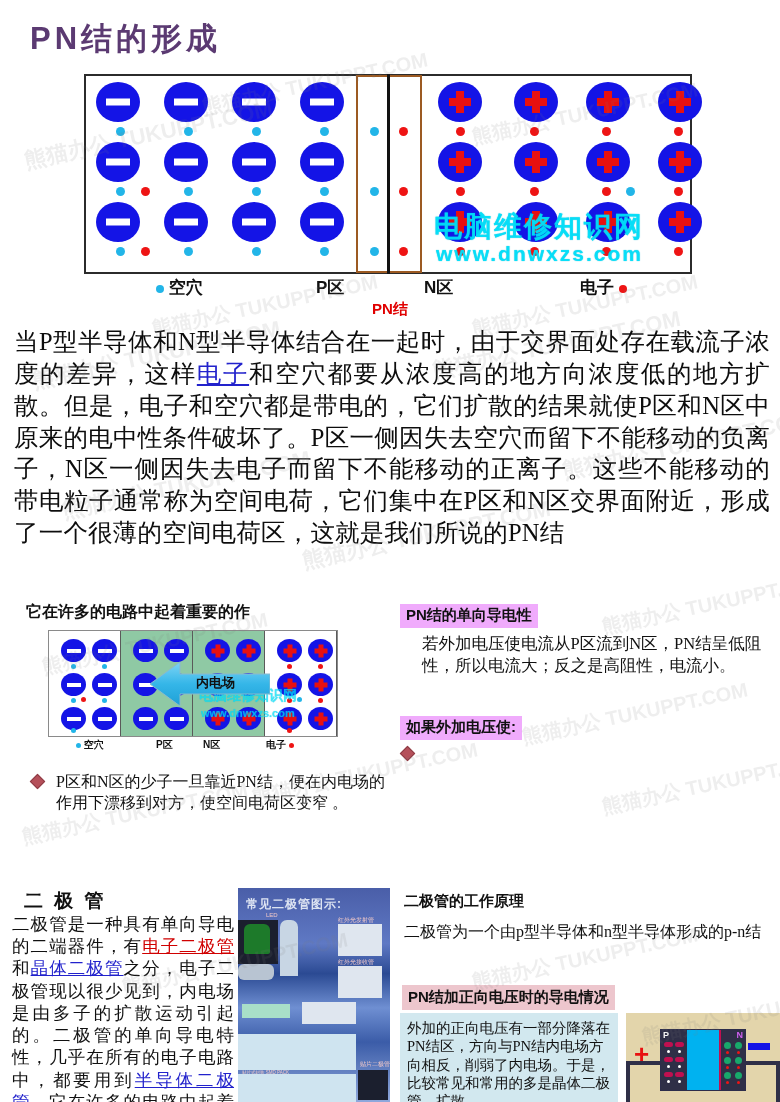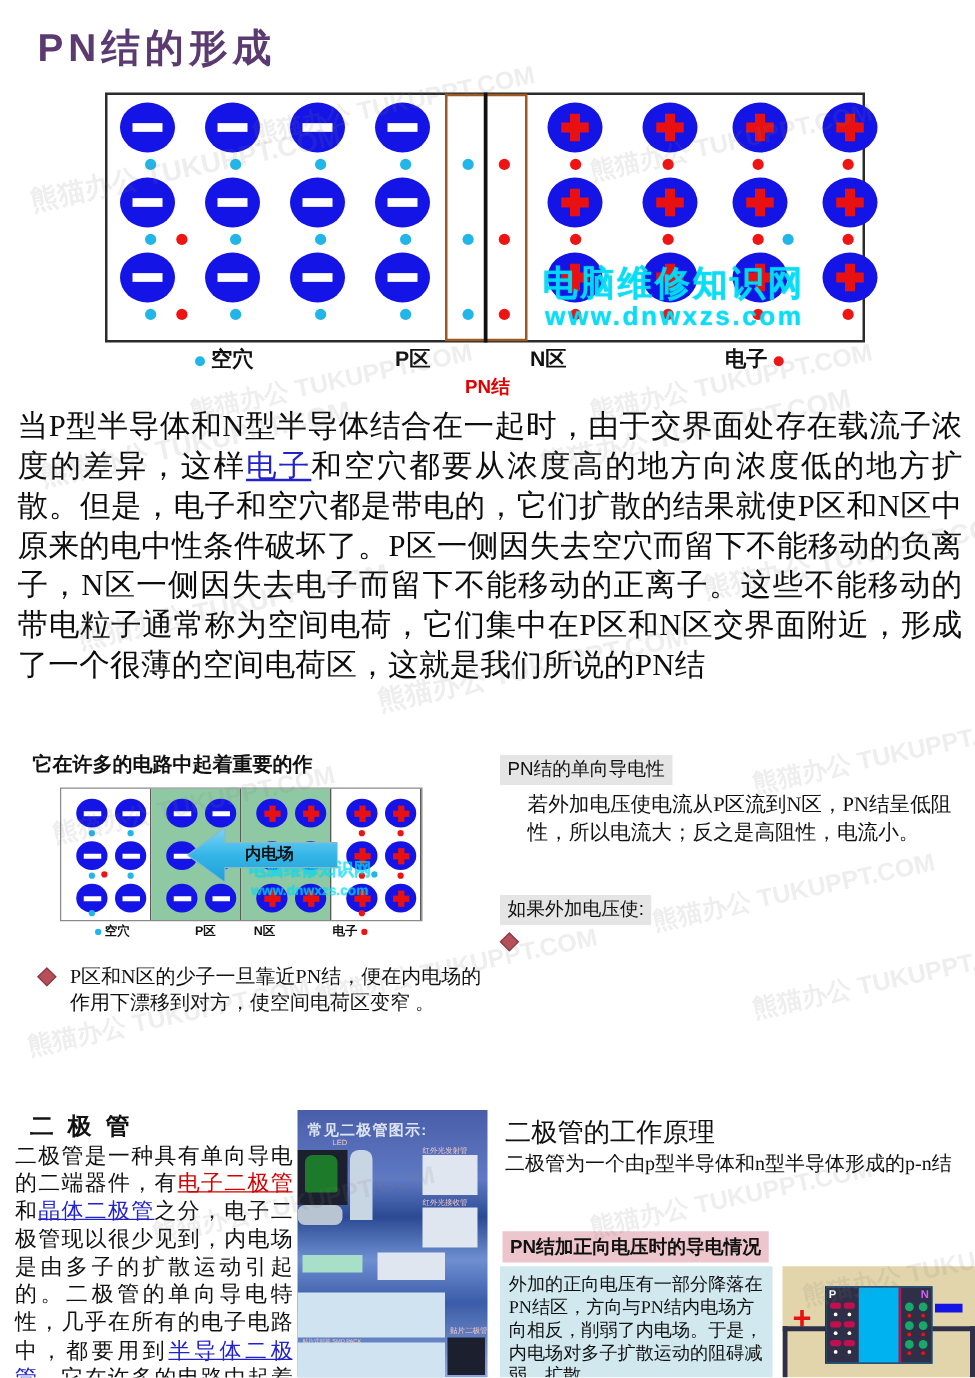--- a/index.html
+++ b/index.html
@@ -188,23 +188,23 @@
     position: absolute; left: 2px; top: 4px;
     width: 11px; height: 11px;
     background: #b5505a;
     transform: rotate(45deg);
     border: 1px solid #8c3b44;
   }
 
   
   .hl-yellow {
     position: absolute;
-    background: #e5e5e5;
-    font-family: "Liberation Sans", "DejaVu Sans", sans-serif;
-    font-size: 15px; font-weight: normal; color: #111;
+    background: #f0abfc;
+    font-family: "Liberation Sans", "DejaVu Sans", sans-serif;
+    font-size: 15px; font-weight: bold; color: #111;
     padding: 2px 6px 3px 6px;
     white-space: nowrap;
   }
   .mid-right-para {
     position: absolute;
     left: 422px; top: 633px; width: 350px;
     font-size: 16.5px; line-height: 1.32; color: #111;
   }
   .bullet-list-right {
     position: absolute;
@@ -244,21 +244,21 @@
   .collage-sub { position:absolute; font-size:6px; color:#f0c8c8; font-family:"Liberation Sans",sans-serif; }
   .ph { position: absolute; background: #dfe6ef; }
   .ph.dark { background: #1b1f2e; }
   .ph.green { background: #1d7a2a; }
   .ph.lightblue { background: #cfe4f0; }
 
   .work-title {
     position: absolute;
     left: 404px; top: 892px;
     font-family: "Liberation Sans", "DejaVu Sans", sans-serif;
-    font-size: 21px; font-weight: normal; color: #111;
+    font-size: 15px; font-weight: bold; color: #111;
   }
   .work-para {
     position: absolute;
     left: 404px; top: 922px; width: 368px;
     font-size: 16px; line-height: 1.30; color: #111;
   }
   .hl-pink {
     position: absolute;
     background: #edc6cd;
     font-family: "Liberation Sans", "DejaVu Sans", sans-serif;
@@ -522,21 +522,21 @@
   <div class="collage-sub" style="left:4px; top:182px; font-size:4.5px;">贴片式封装 SMD PACK</div>
   <div class="ph lightblue" style="left:0px; top:186px; width:118px; height:28px;"></div>
   <div class="collage-sub" style="left:122px; top:172px;">贴片二极管</div>
   <div class="ph dark" style="left:120px; top:182px; width:30px; height:30px;"></div>
 </div>
 
 <div class="work-title">二极管的工作原理</div>
 <div class="work-para">二极管为一个由p型半导体和n型半导体形成的p-n结</div>
 <div class="hl-pink" style="left:402px; top:985px;">PN结加正向电压时的导电情况</div>
 
-<div class="blue-box">外加的正向电压有一部分降落在PN结区，方向与PN结内电场方向相反，削弱了内电场。于是，内电场对多子扩散运动的阻碍减弱，扩散</div>
+<div class="blue-box">外加的正向电压有一部分降落在PN结区，方向与PN结内电场方向相反，削弱了内电场。于是，比较常见和常用的多是晶体二极管，扩散</div>
 
 <div class="circuit">
   <div class="circ-plus">+</div>
   <div class="circ-minus"></div>
   <div class="wire" style="left:0px; top:48px; width:36px; height:4px;"></div>
   <div class="wire" style="left:0px; top:48px; width:4px; height:41px;"></div>
   <div class="wire" style="left:118px; top:48px; width:36px; height:4px;"></div>
   <div class="wire" style="left:150px; top:48px; width:4px; height:41px;"></div>
   <div class="circ-body">
     <div class="circ-p">

